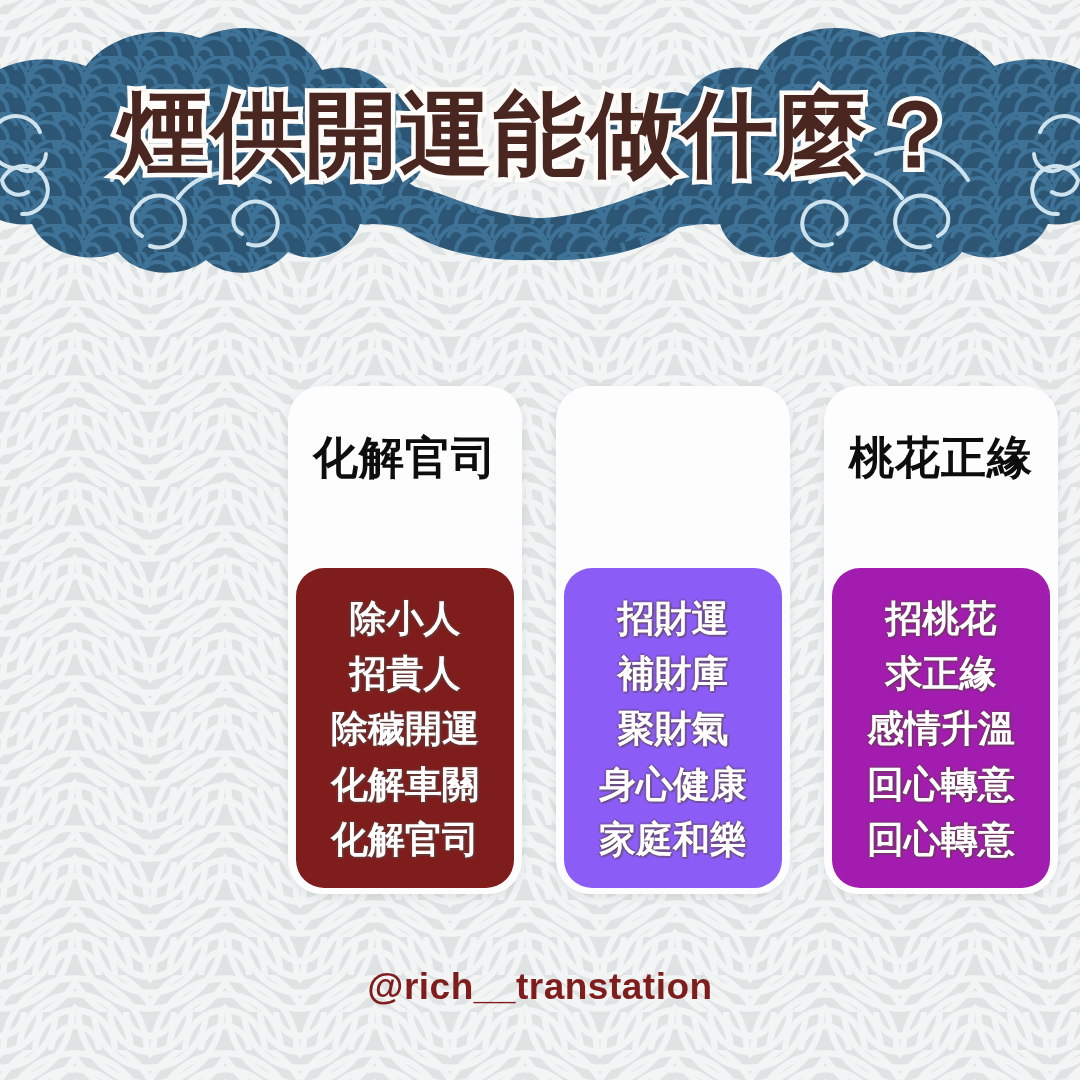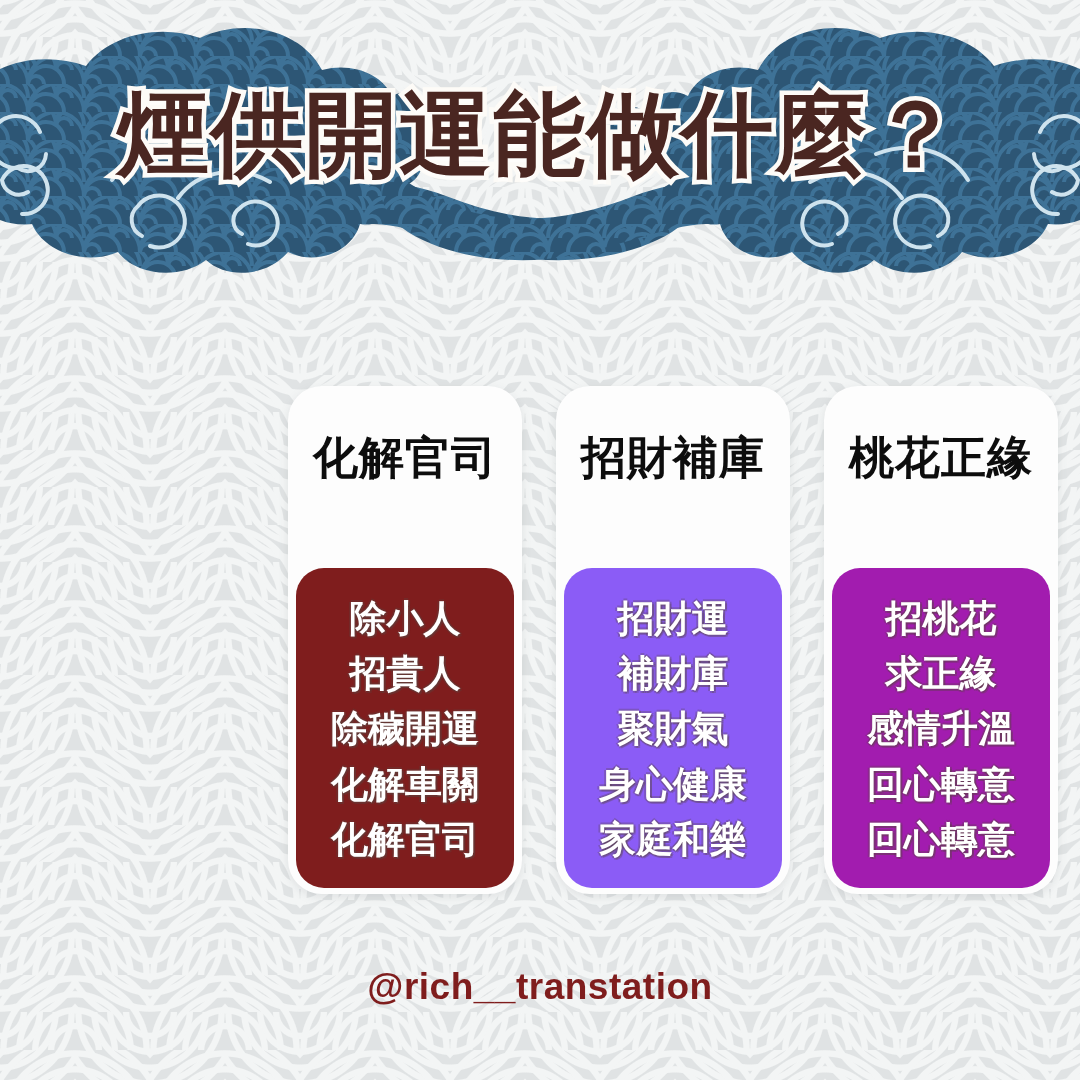--- a/index.html
+++ b/index.html
@@ -258,21 +258,20 @@
       <div class="color-box" style="background: #7f1d1d;">
         <div class="box-line">除小人</div>
         <div class="box-line">招貴人</div>
         <div class="box-line">除穢開運</div>
         <div class="box-line">化解車關</div>
         <div class="box-line">化解官司</div>
       </div>
     </div>
 
     <div class="card card-3">
-      <div class="card-title">招財補庫</div>
       <div class="color-box" style="background: #8b5cf6;">
         <div class="box-line">招財運</div>
         <div class="box-line">補財庫</div>
         <div class="box-line">聚財氣</div>
         <div class="box-line">身心健康</div>
         <div class="box-line">家庭和樂</div>
       </div>
     </div>
 
     <div class="card card-4">

